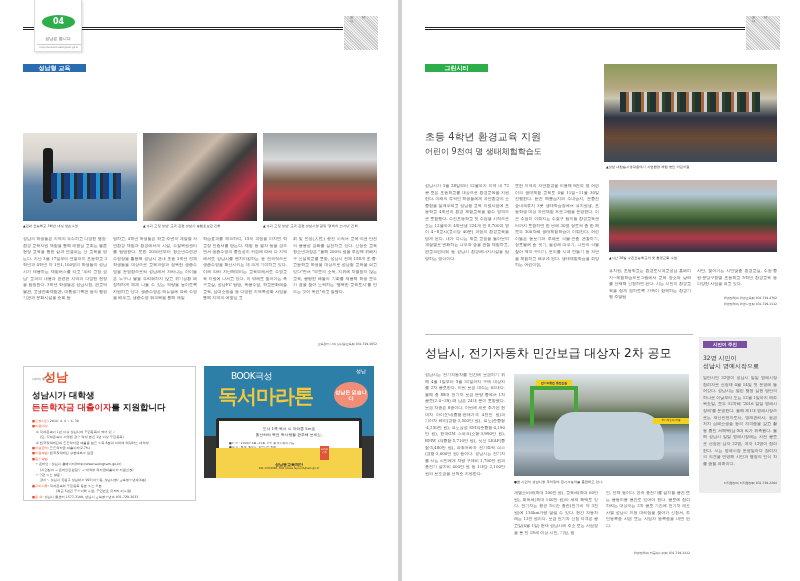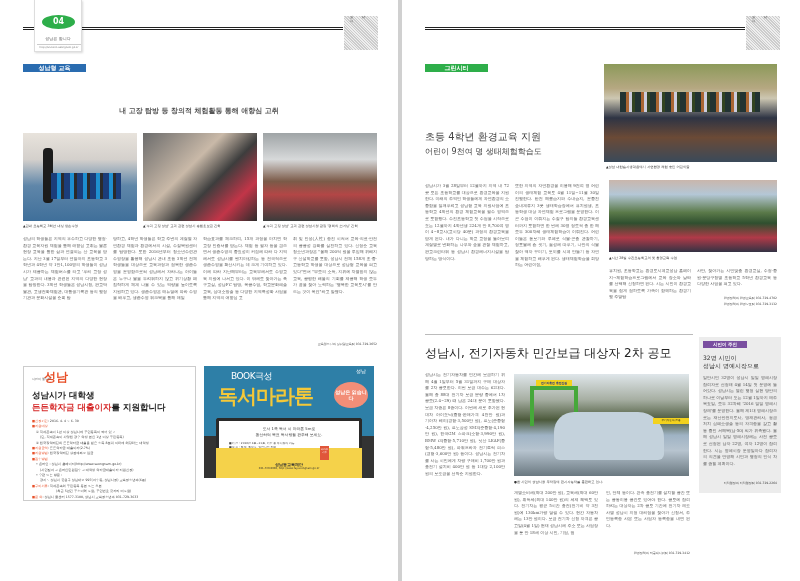--- a/index.html
+++ b/index.html
@@ -40,21 +40,20 @@
     <div class="tab">
       <div class="num">04</div>
       <div class="name">성남은 합니다</div>
       <div class="url">http://snvision.seongnam.go.kr</div>
     </div>
     <div class="stamp">
         <span class="lbl">성 남 시</span>
       </div>
 
     <div class="section-label" style="left:23px;top:64px;width:63px;background:#2a6cb0">성남형 교육</div>
-    <div class="sub" style="left:0;width:398px;top:106px;text-align:center;font-size:7px;font-weight:bold;color:#555">내 고장 탐방 등 창의적 체험활동 통해 애향심 고취</div>
 
     <div class="photo" style="left:23px;top:133px;width:114px;height:88px;background:linear-gradient(180deg,#e8e3dc 0,#d4d0cc 30%,#5f86a9 60%,#3f6f9a 100%)">
       <div style="position:absolute;left:20px;top:15px;width:10px;height:55px;background:#1c1c1c;border-radius:4px"></div>
       <div style="position:absolute;left:28px;top:40px;width:70px;height:26px;background:repeating-linear-gradient(90deg,#1b3d7a 0 6px,#1e8fd0 6px 10px,#2b2b2b 10px 13px)"></div>
     </div>
     <div class="photo" style="left:143px;top:133px;width:114px;height:88px;background:linear-gradient(135deg,#6c6c6c 0,#c9b9a8 40%,#3d3d3d 60%,#c23548 80%,#2c2c2c 100%)"></div>
     <div class="photo" style="left:263px;top:133px;width:114px;height:88px;background:linear-gradient(180deg,#9fa4a6 0,#d7d9da 30%,#7b5a48 55%,#b34646 70%,#3b3b3b 100%)"></div>
 
     <div class="cap" style="left:23px;top:224px">▲관내 초등학교 3학년 대상 생존수영</div>
     <div class="cap" style="left:143px;top:224px">▲'우리 고장 성남' 교과 관련 성남시 종합홍보관 견학</div>

